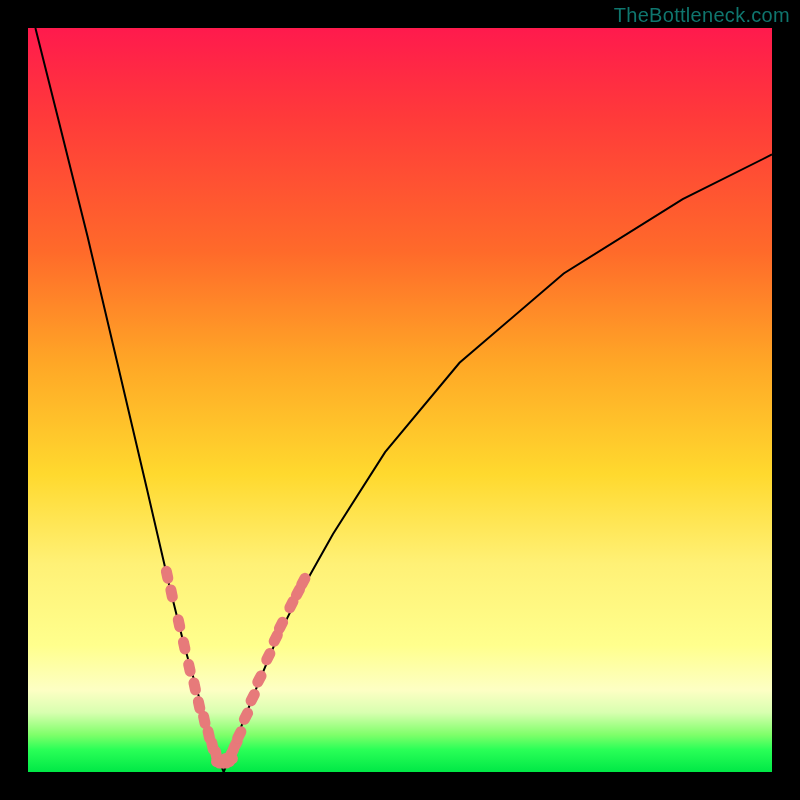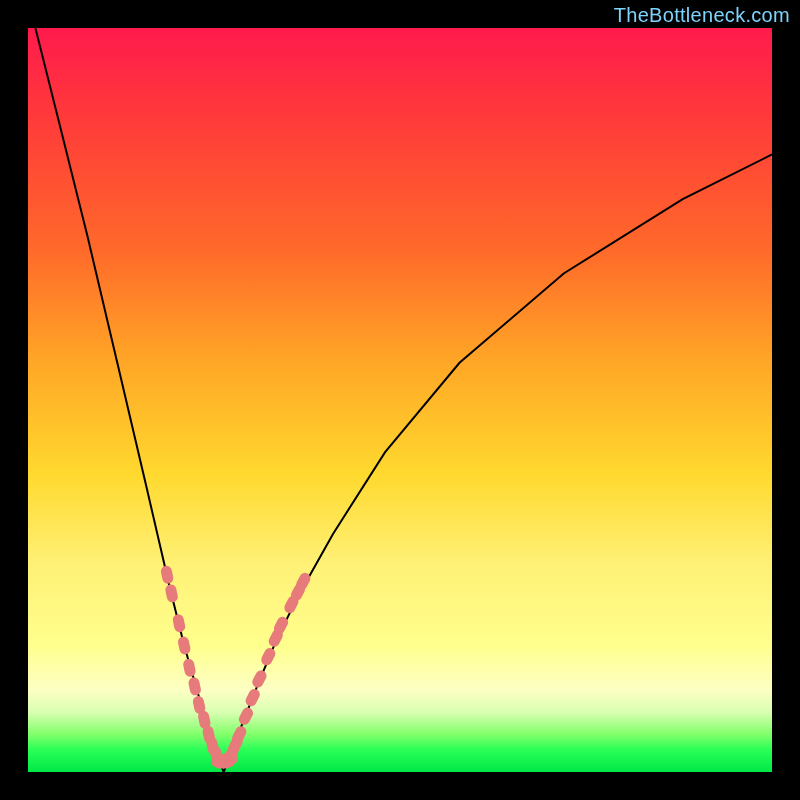--- a/index.html
+++ b/index.html
@@ -39,21 +39,21 @@
       #d8ffb0 92%,
       #7fff6a 95%,
       #2aff57 97%,
       #00e846 100%
     );
   }
   .watermark {
     position: absolute;
     top: 4px;
     right: 10px;
-    color: #7dd3fc;
+    color: #0f766e;
     font-size: 20px;
     font-weight: 500;
     letter-spacing: 0.3px;
     user-select: none;
     z-index: 5;
   }
   svg.overlay {
     position: absolute;
     top: 0;
     left: 0;

